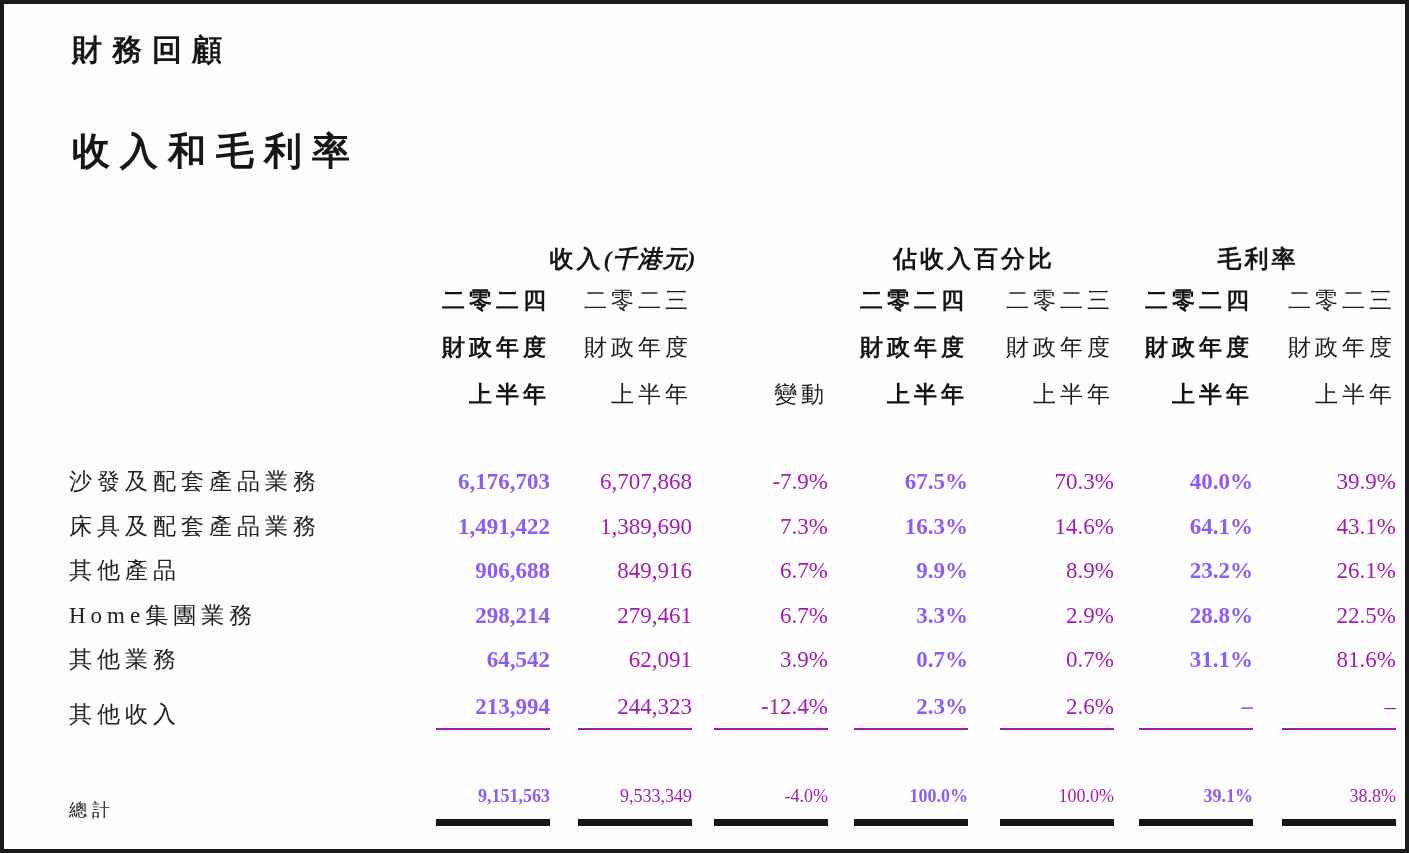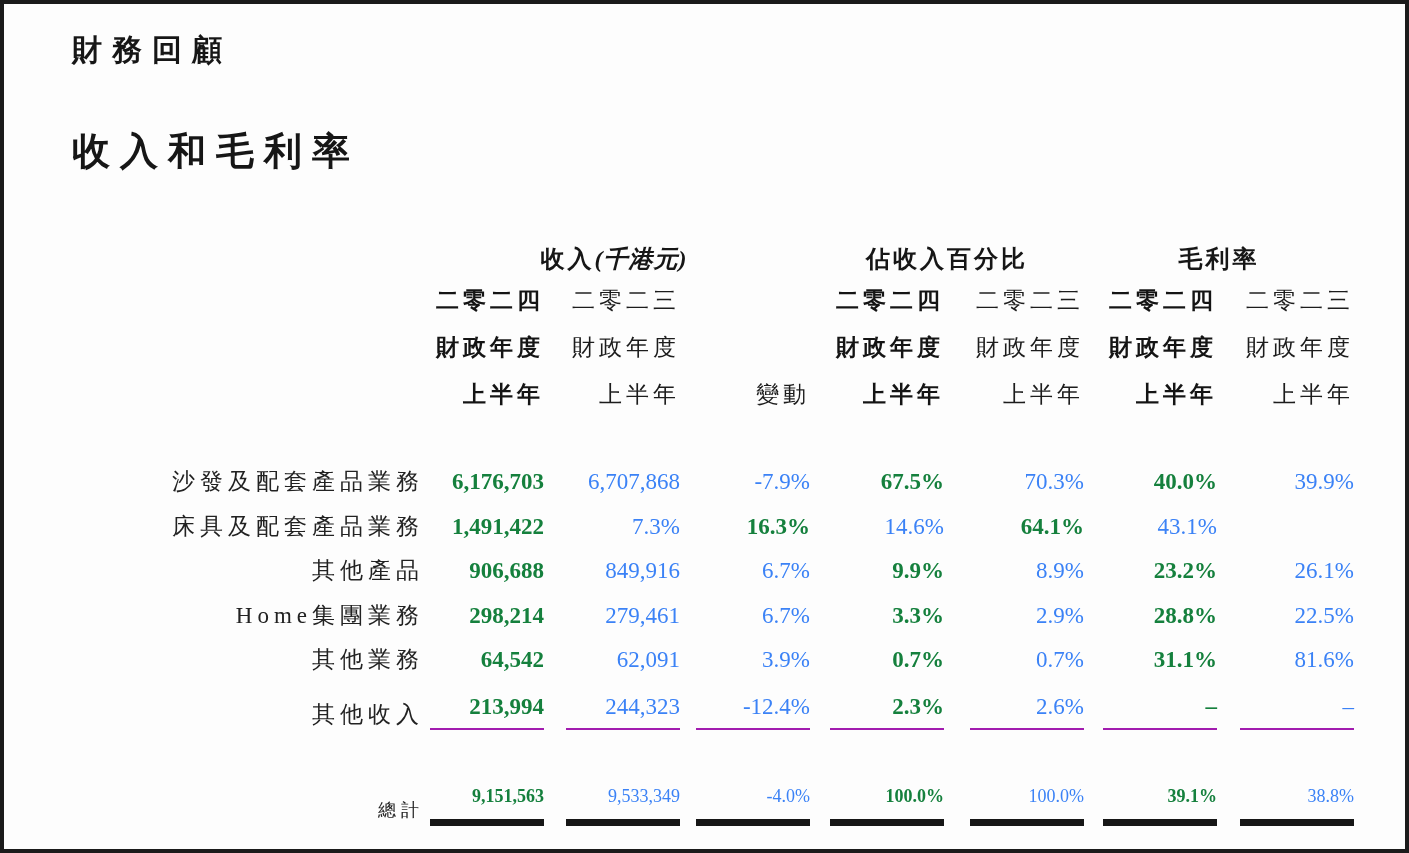--- a/index.html
+++ b/index.html
@@ -23,43 +23,44 @@
     margin:55px 0 0 68px;
     font-size:38px; font-weight:bold;
     letter-spacing:10px;
     color:#161616;
   }
   .tbl { margin:52px 0 0 65px; }
   .row {
     display:grid;
     grid-template-columns:355px 120px 136px 130px 134px 140px 133px 137px;
     align-items:end;
+    gap:6px;
   }
   .c { text-align:right; white-space:nowrap; }
-  .c.label { text-align:right; }
+  .c.label { text-align:left; }
 
   
   .ghead { height:46px; font-size:24px; font-weight:bold; }
   .ghead .g { text-align:center; letter-spacing:3px; color:#161616; }
   .gc-rev   { grid-column:2 / span 2; transform:translateX(62px); }
   .gc-share { grid-column:5 / span 2; }
   .gc-margin{ grid-column:7 / span 2; }
   .gc-rev i { font-style:italic; letter-spacing:1px; }
 
   
   .chead { margin-top:2px; font-size:23px; }
   .chead .c div { line-height:47px; letter-spacing:4px; }
   .chead .b div { font-weight:bold; color:#141414; }
 
   
   .data { font-size:23px; line-height:44.5px; }
   .data .label { letter-spacing:5px; color:#222; }
   .num .w { width:114px; margin-left:auto; text-align:right; }
-  .num.b { font-weight:bold; color:#15803d; }
-  .num { color:#3b82f6; }
+  .num.b { font-weight:bold; color:#8b5cf6; }
+  .num { color:#a21caf; }
   .first { margin-top:42px; }
 
   
   .ruled .num .w { border-bottom:2px solid #a21caf; padding-bottom:6px; }
   .ruled { line-height:30px; padding-top:9px; }
 
   
   .total { margin-top:50px; font-size:18px; line-height:32px; }
   .total .label { letter-spacing:5px; color:#222; }
   .dbl { margin-top:7px; border-top:5px solid #161616; border-bottom:2px solid #161616; height:4px; }
@@ -143,20 +144,23 @@
           <div class="w">39.9%</div>
         </div>
     </div>
 
     <div class="row data">
       <div class="c label">床具及配套產品業務</div>
       <div class="c num b">
           <div class="w">1,491,422</div>
         </div>
       <div class="c num">
+          <div class="w">1,389,690</div>
+        </div>
+      <div class="c num">
           <div class="w">7.3%</div>
         </div>
       <div class="c num b">
           <div class="w">16.3%</div>
         </div>
       <div class="c num">
           <div class="w">14.6%</div>
         </div>
       <div class="c num b">
           <div class="w">64.1%</div>

